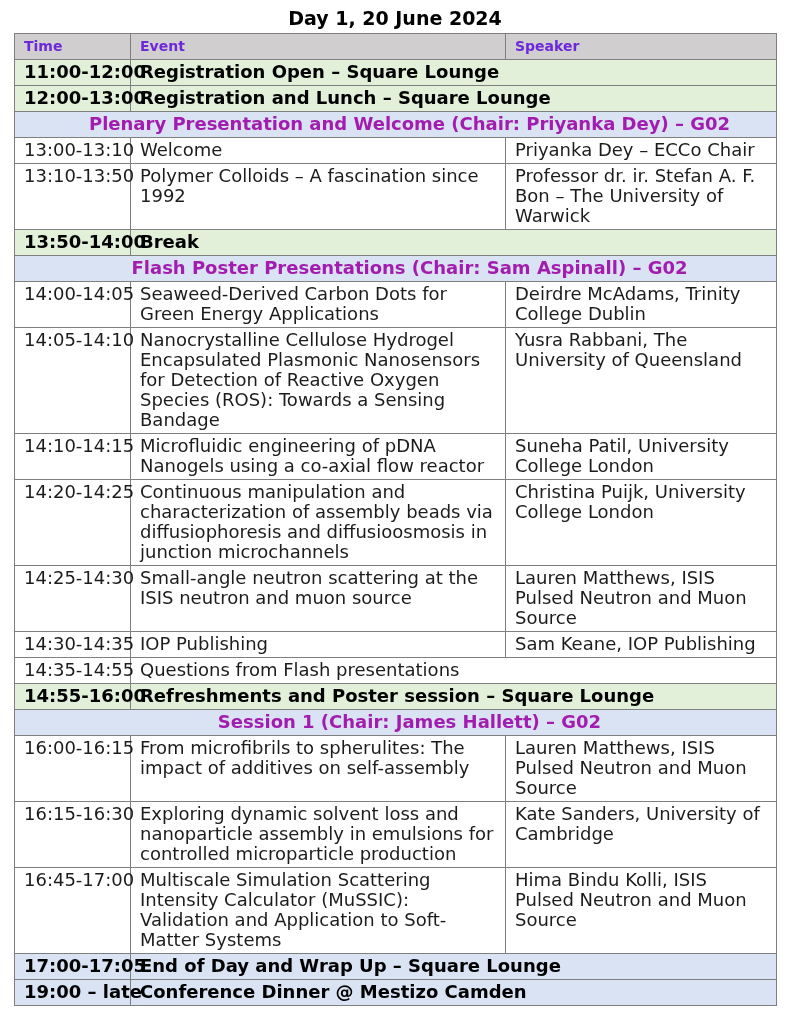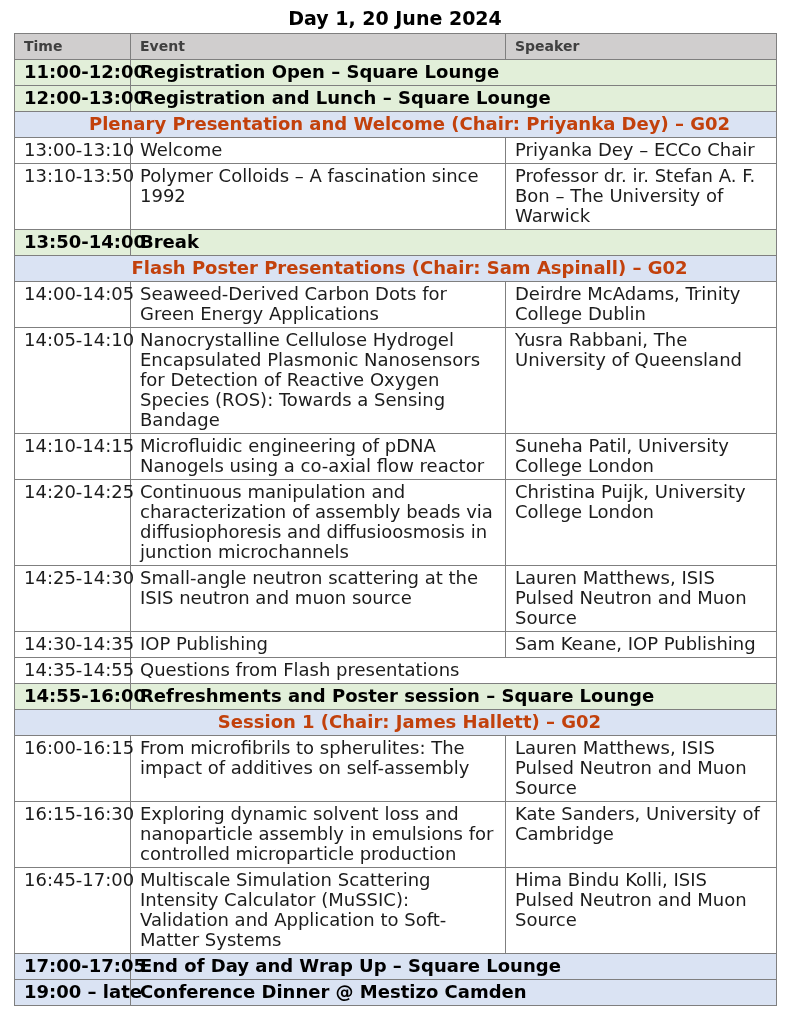--- a/index.html
+++ b/index.html
@@ -32,42 +32,42 @@
     font-size: 18px;
     line-height: 20px;
     vertical-align: top;
     text-align: left;
     word-wrap: break-word;
   }
   table.schedule thead th {
     background: var(--header-bg, #d0cece);
     font-weight: bold;
     font-size: 14px;
-    color: #404040;
+    color: #6d28d9;
   }
   td.time-cell {
     white-space: nowrap;
     padding-left: 8px;
     padding-right: 2px;
   }
   tr.green td {
     background: var(--green-bg, #e2efd9);
     font-weight: bold;
     color: #000000;
   }
   tr.blue td {
     background: var(--blue-bg, #dae3f3);
     font-weight: bold;
     color: #000000;
   }
   tr.section td {
     background: var(--blue-bg, #dae3f3);
     font-weight: bold;
     text-align: center;
-    color: #c2410c;
+    color: #a21caf;
     padding-left: 36px;
   }
   td.justify {
     text-align: justify;
     text-justify: inter-word;
   }
 </style>
 </head>
 <body>
 

